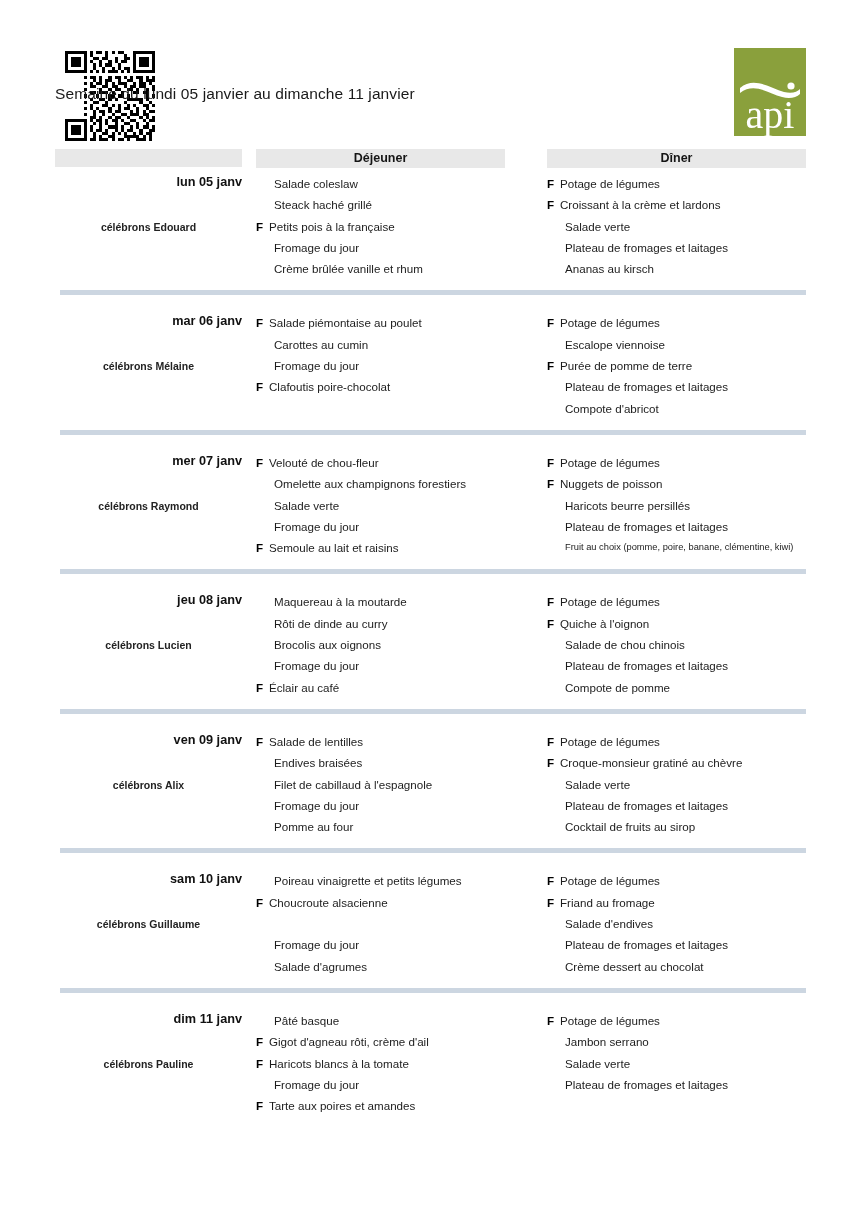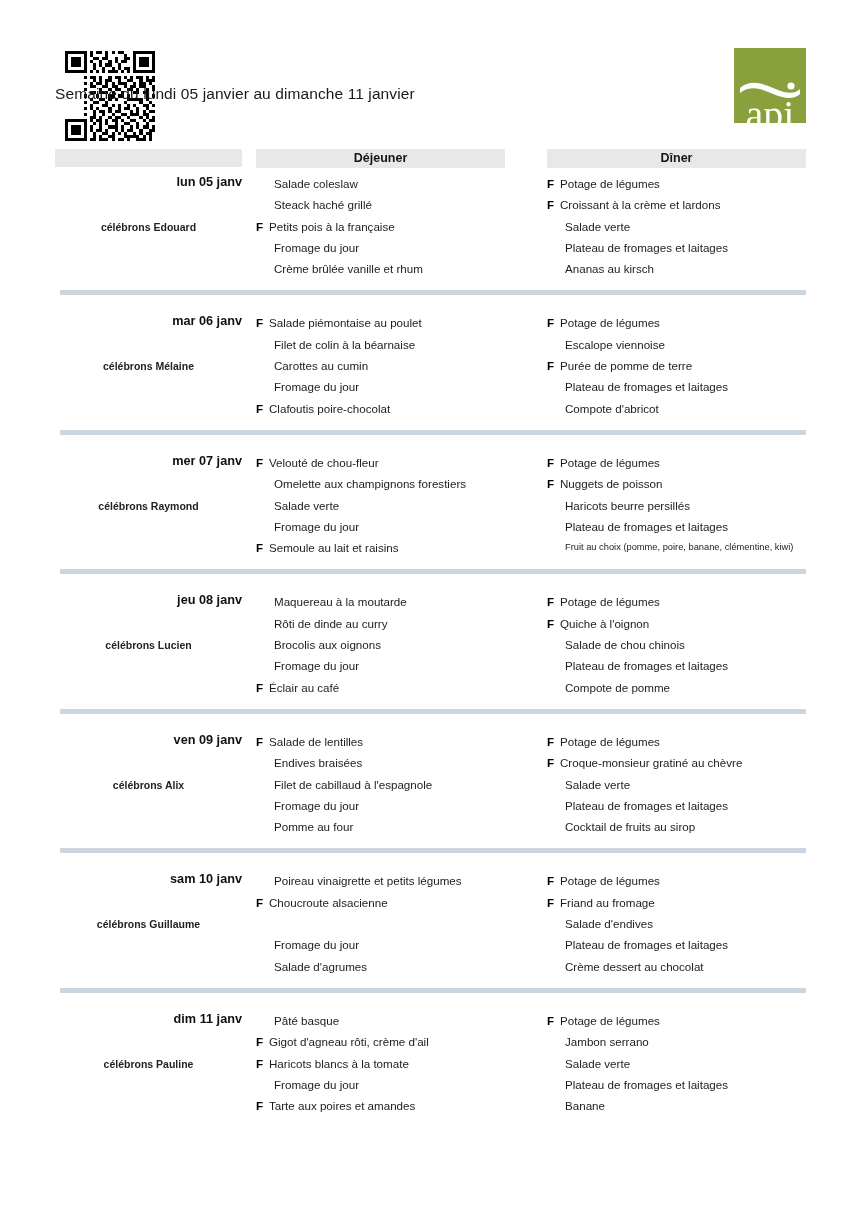--- a/index.html
+++ b/index.html
@@ -30,21 +30,21 @@
   .week-title {
     position: absolute;
     left: 0; right: 0; top: 45px;
     font-size: 15.5px;
     letter-spacing: 0.1px;
     color: #1a1a1a;
   }
   .logo {
     position: absolute;
     right: 0px; top: 8px;
-    width: 72px; height: 75px;
+    width: 72px; height: 88px;
     background: #8aa03c;
   }
   .logo svg { display: block; }
 
   
   .table {
     margin: 0 55px;
     position: relative;
   }
   .row {
@@ -377,21 +377,20 @@
       <div class="day-block">
         <div class="row">
           <div class="col-day daycell">
             <div class="dayname">mar 06 janv</div>
             <div class="celebrons">célébrons Mélaine</div>
           </div>
           <div class="col-gap1"></div>
           <div class="col-lunch">
             <div class="dishes">
               <div class="dish"><span class="flag">F</span><span>Salade piémontaise au poulet</span></div>
-              <div class="dish indent"><span>Filet de colin à la béarnaise</span></div>
               <div class="dish indent"><span>Carottes au cumin</span></div>
               <div class="dish indent"><span>Fromage du jour</span></div>
               <div class="dish"><span class="flag">F</span><span>Clafoutis poire-chocolat</span></div>
             </div>
           </div>
           <div class="col-gap2"></div>
           <div class="col-diner">
             <div class="dishes">
               <div class="dish"><span class="flag">F</span><span>Potage de légumes</span></div>
               <div class="dish indent"><span>Escalope viennoise</span></div>
@@ -535,19 +534,18 @@
               <div class="dish"><span class="flag">F</span><span>Tarte aux poires et amandes</span></div>
             </div>
           </div>
           <div class="col-gap2"></div>
           <div class="col-diner">
             <div class="dishes">
               <div class="dish"><span class="flag">F</span><span>Potage de légumes</span></div>
               <div class="dish indent"><span>Jambon serrano</span></div>
               <div class="dish indent"><span>Salade verte</span></div>
               <div class="dish indent"><span>Plateau de fromages et laitages</span></div>
-              <div class="dish indent"><span>Banane</span></div>
             </div>
           </div>
         </div>
       </div>
     </div>
 </div>
 
 </body></html>

